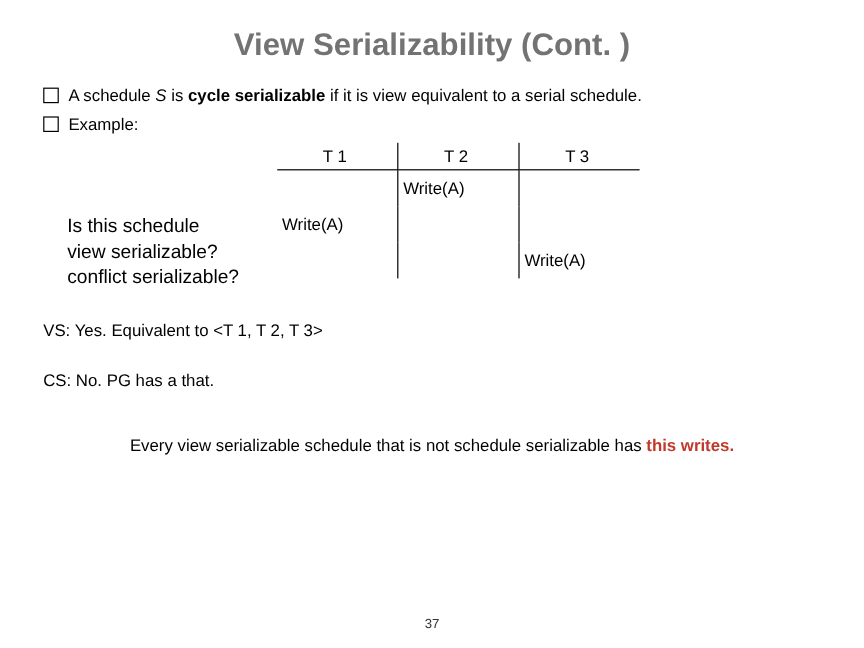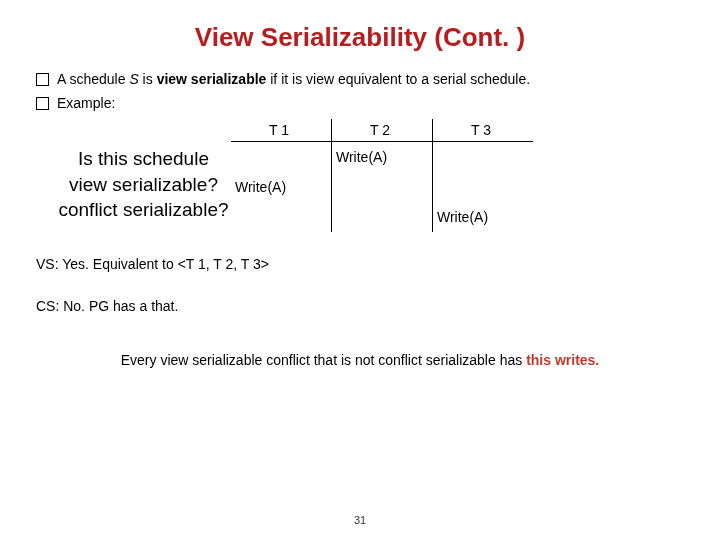--- a/index.html
+++ b/index.html
@@ -10,21 +10,21 @@
     font-family: Arial, Helvetica, sans-serif;
     background: #fff;
     color: #000;
     position: relative;
     box-sizing: border-box;
   }
   .title {
     text-align: center;
     font-size: 26px;
     font-weight: bold;
-    color: #b91c1c;
+    color: #737373;
     margin-top: 22px;
     margin-bottom: 18px;
   }
   .content {
     padding: 0 36px;
     font-size: 14px;
   }
   .bullet-row {
     display: flex;
     align-items: flex-start;
@@ -41,24 +41,23 @@
   .italic { font-style: italic; }
   .bold { font-weight: bold; }
   .mid-area {
     display: flex;
     align-items: flex-start;
     margin-top: 4px;
     margin-left: 20px;
   }
   .question {
     width: 175px;
-    font-size: 19px;
+    font-size: 16px;
     line-height: 1.35;
-    margin-top: 27px;
-    text-align: center;
+    margin-top: 59px;
   }
   .schedule {
     border-collapse: collapse;
     font-size: 14px;
   }
   .schedule th {
     text-align: center;
     font-weight: normal;
     border-bottom: 1px solid #000;
     padding: 3px 8px 3px 4px;
@@ -97,21 +96,21 @@
 </head>
 <body>
 
 <div class="title">View Serializability (Cont. )</div>
 
 <div class="content">
 
   <div class="bullet-row">
     <span class="bullet-box"></span>
     <span>
-      <span>A schedule </span><span class="italic">S</span><span> is </span><span class="bold">view serializable </span><span> if it is view equivalent to a serial schedule.</span>
+      <span>A schedule </span><span class="italic">S</span><span> is </span><span class="bold">cycle serializable </span><span> if it is view equivalent to a serial schedule.</span>
     </span>
   </div>
 
   <div class="bullet-row">
     <span class="bullet-box"></span>
     <span>Example:</span>
   </div>
 
   <div class="mid-area">
     <div class="question">
@@ -146,18 +145,18 @@
       </table>
   </div>
 
   <div class="answers">
     <div>VS: Yes. Equivalent to &lt;T 1, T 2, T 3&gt;</div>
     <br>
     <div>CS: No. PG has a that.</div>
   </div>
 
   <div class="footnote">
-    <span>Every view serializable conflict that is not conflict serializable has </span><span class="blind">this writes.</span><span></span>
+    <span>Every view serializable schedule that is not schedule serializable has </span><span class="blind">this writes.</span><span></span>
   </div>
 
 </div>
 
-<div class="pagenum">31</div>
+<div class="pagenum">37</div>
 
 </body></html>

